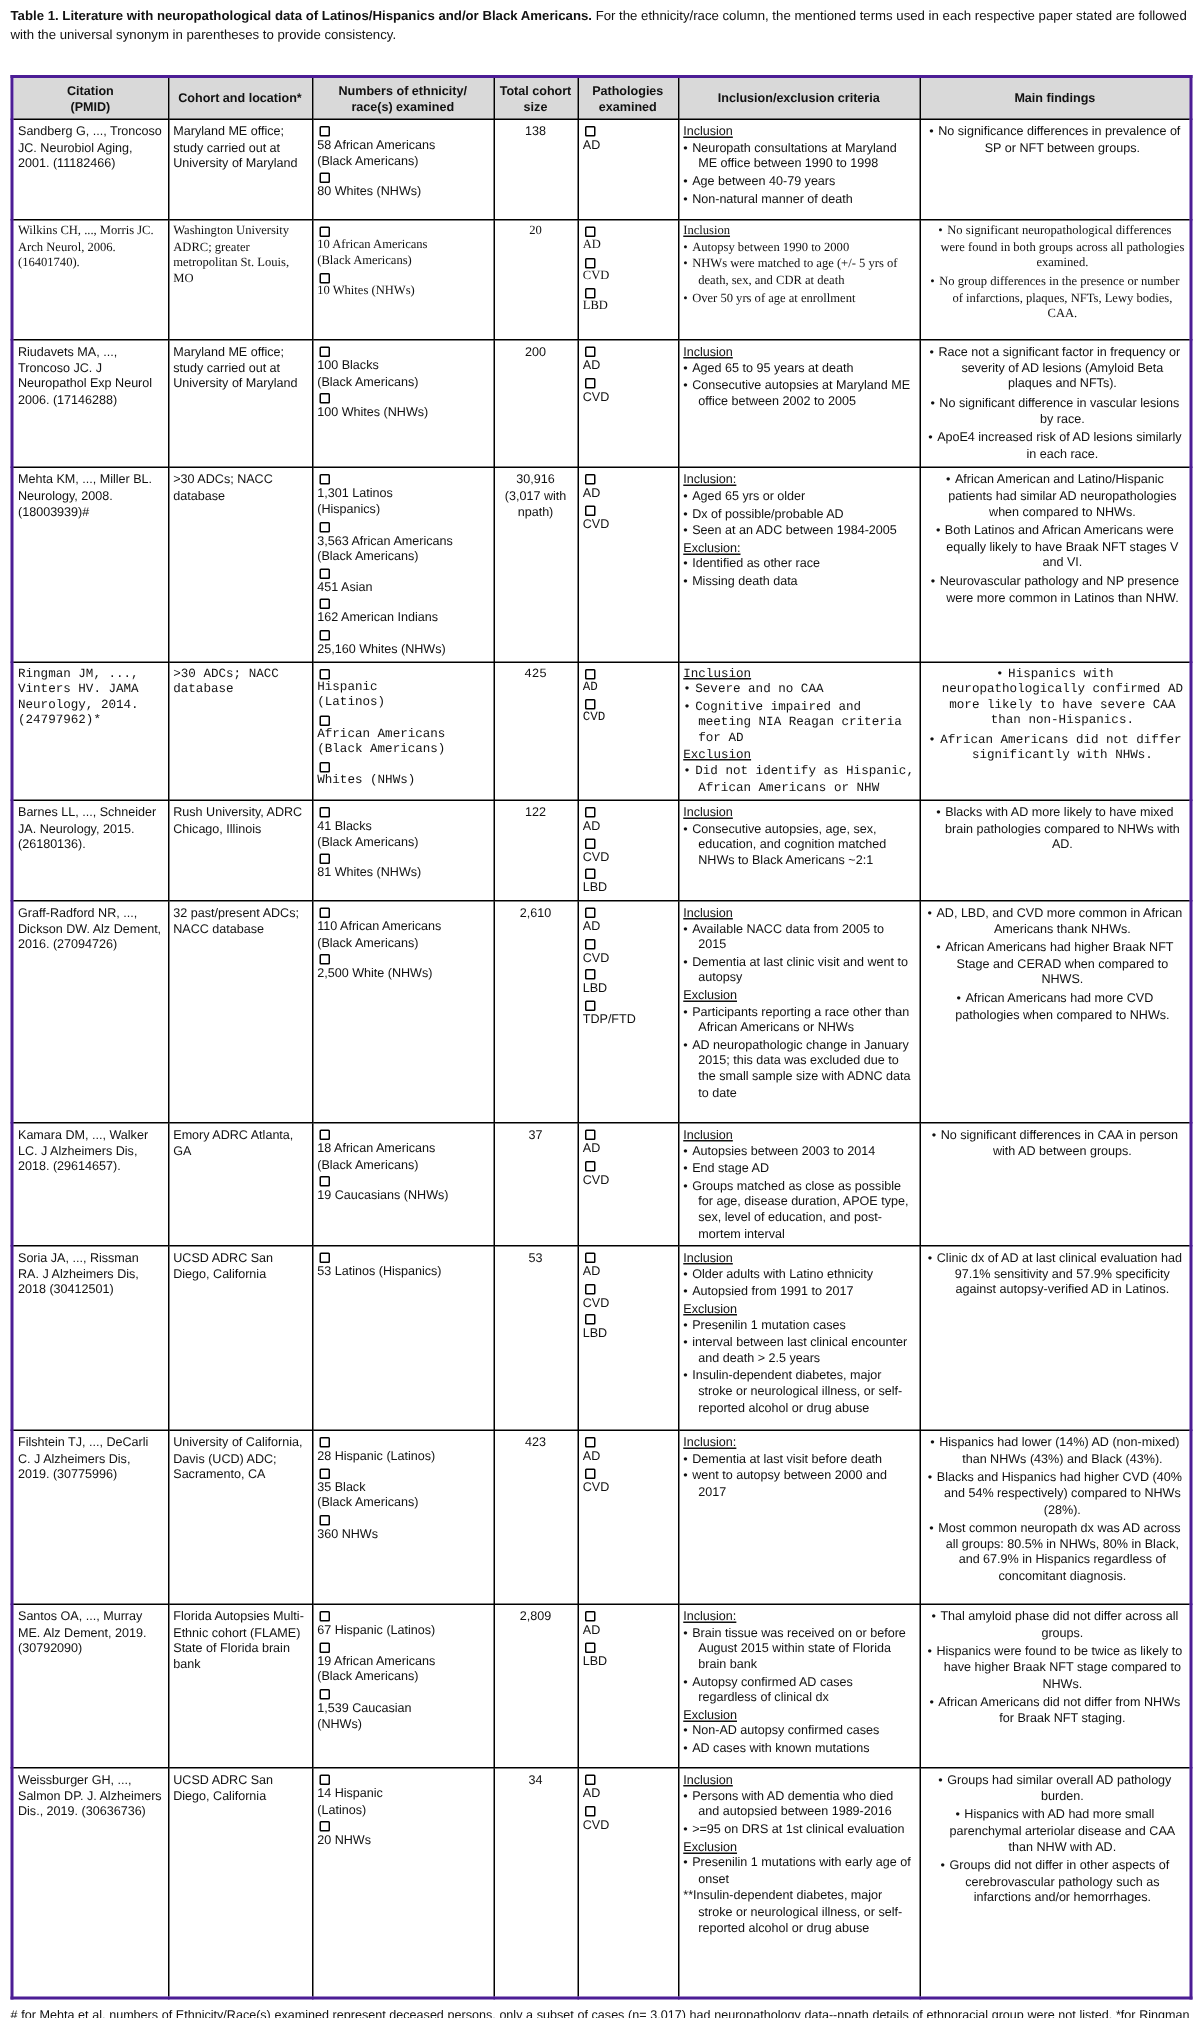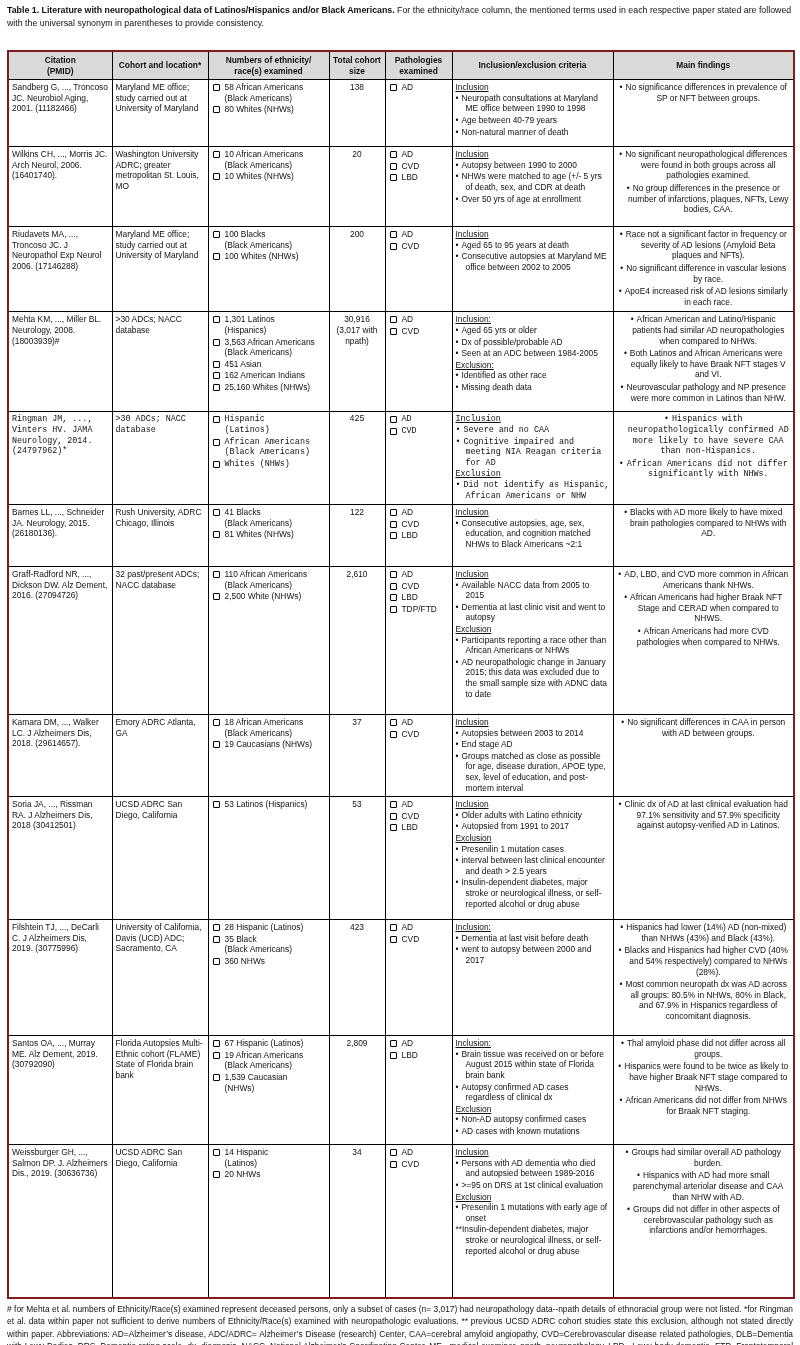--- a/index.html
+++ b/index.html
@@ -5,35 +5,35 @@
   html,body { margin:0; padding:0; background:#ffffff; }
   .page {
     width:800px; min-height:1345px; box-sizing:border-box;
     padding:4px 7px 6px 7px;
     font-family:"Liberation Sans", sans-serif; color:#111;
   }
   .caption { font-size:8.8px; line-height:13px; margin:0 0 12px 0; text-align:left; }
   .caption b { font-weight:bold; }
   table.lit {
     border-collapse:collapse; table-layout:fixed; width:786px;
-    border:2px solid #7f1d1d;
+    border:2px solid #4c1d95;
     margin-top:20px;
   }
   th, td {
     border:1px solid #000; vertical-align:top;
     padding:2px 3px; font-size:8.4px; line-height:10.6px;
     overflow:hidden; word-wrap:break-word;
   }
   th {
     background:#d9d9d9; font-weight:bold; text-align:center; vertical-align:middle;
     white-space:pre-line; padding:3px 2px; border-bottom:1.5px solid #000;
   }
   td.total { text-align:center; white-space:pre-line; }
   
-  .cbitem { display:flex; margin:0 0 1px 0; }
+  .cbitem { display:flex; margin:0 0 1px 0;flex-direction:column; }
   .cb {
     flex:none; width:5px; height:5px; border:1px solid #000; border-radius:1px;
     margin:2px 5px 0 1px; background:#fff;
   }
   .cbtext { white-space:pre-line; flex:1; }
   
   .hang { padding-left:10px; text-indent:-10px; margin:0 0 1px 0; }
   .mk { padding-right:3px; }
   .sectitle { text-decoration:underline; margin:0; }
   td.findings .hang { margin-bottom:2px;text-align:center; }
@@ -96,21 +96,21 @@
           <td class="criteria">
             <div class="sectitle">Inclusion</div>
             <div class="hang"><span class="mk">•</span><span class="itxt">Neuropath consultations at Maryland ME office between 1990 to 1998</span></div>
             <div class="hang"><span class="mk">•</span><span class="itxt">Age between 40-79 years</span></div>
             <div class="hang"><span class="mk">•</span><span class="itxt">Non-natural manner of death</span></div>
           </td>
           <td class="findings">
             <div class="hang"><span class="mk">•</span><span class="itxt">No significance differences in prevalence of SP or NFT between groups.</span></div>
           </td>
         </tr>
-        <tr style="height: 80px;">
+        <tr style="height: 80px; font-family: Liberation Serif, serif;">
           <td class="citation">Wilkins CH, ..., Morris JC. Arch Neurol, 2006. (16401740).</td>
           <td class="cohort">Washington University ADRC; greater metropolitan St. Louis, MO</td>
           <td class="groups">
             <div class="cbitem">
               <span class="cb"></span>
               <span class="cbtext">10 African Americans
 (Black Americans)</span>
             </div>
             <div class="cbitem">
               <span class="cb"></span>

